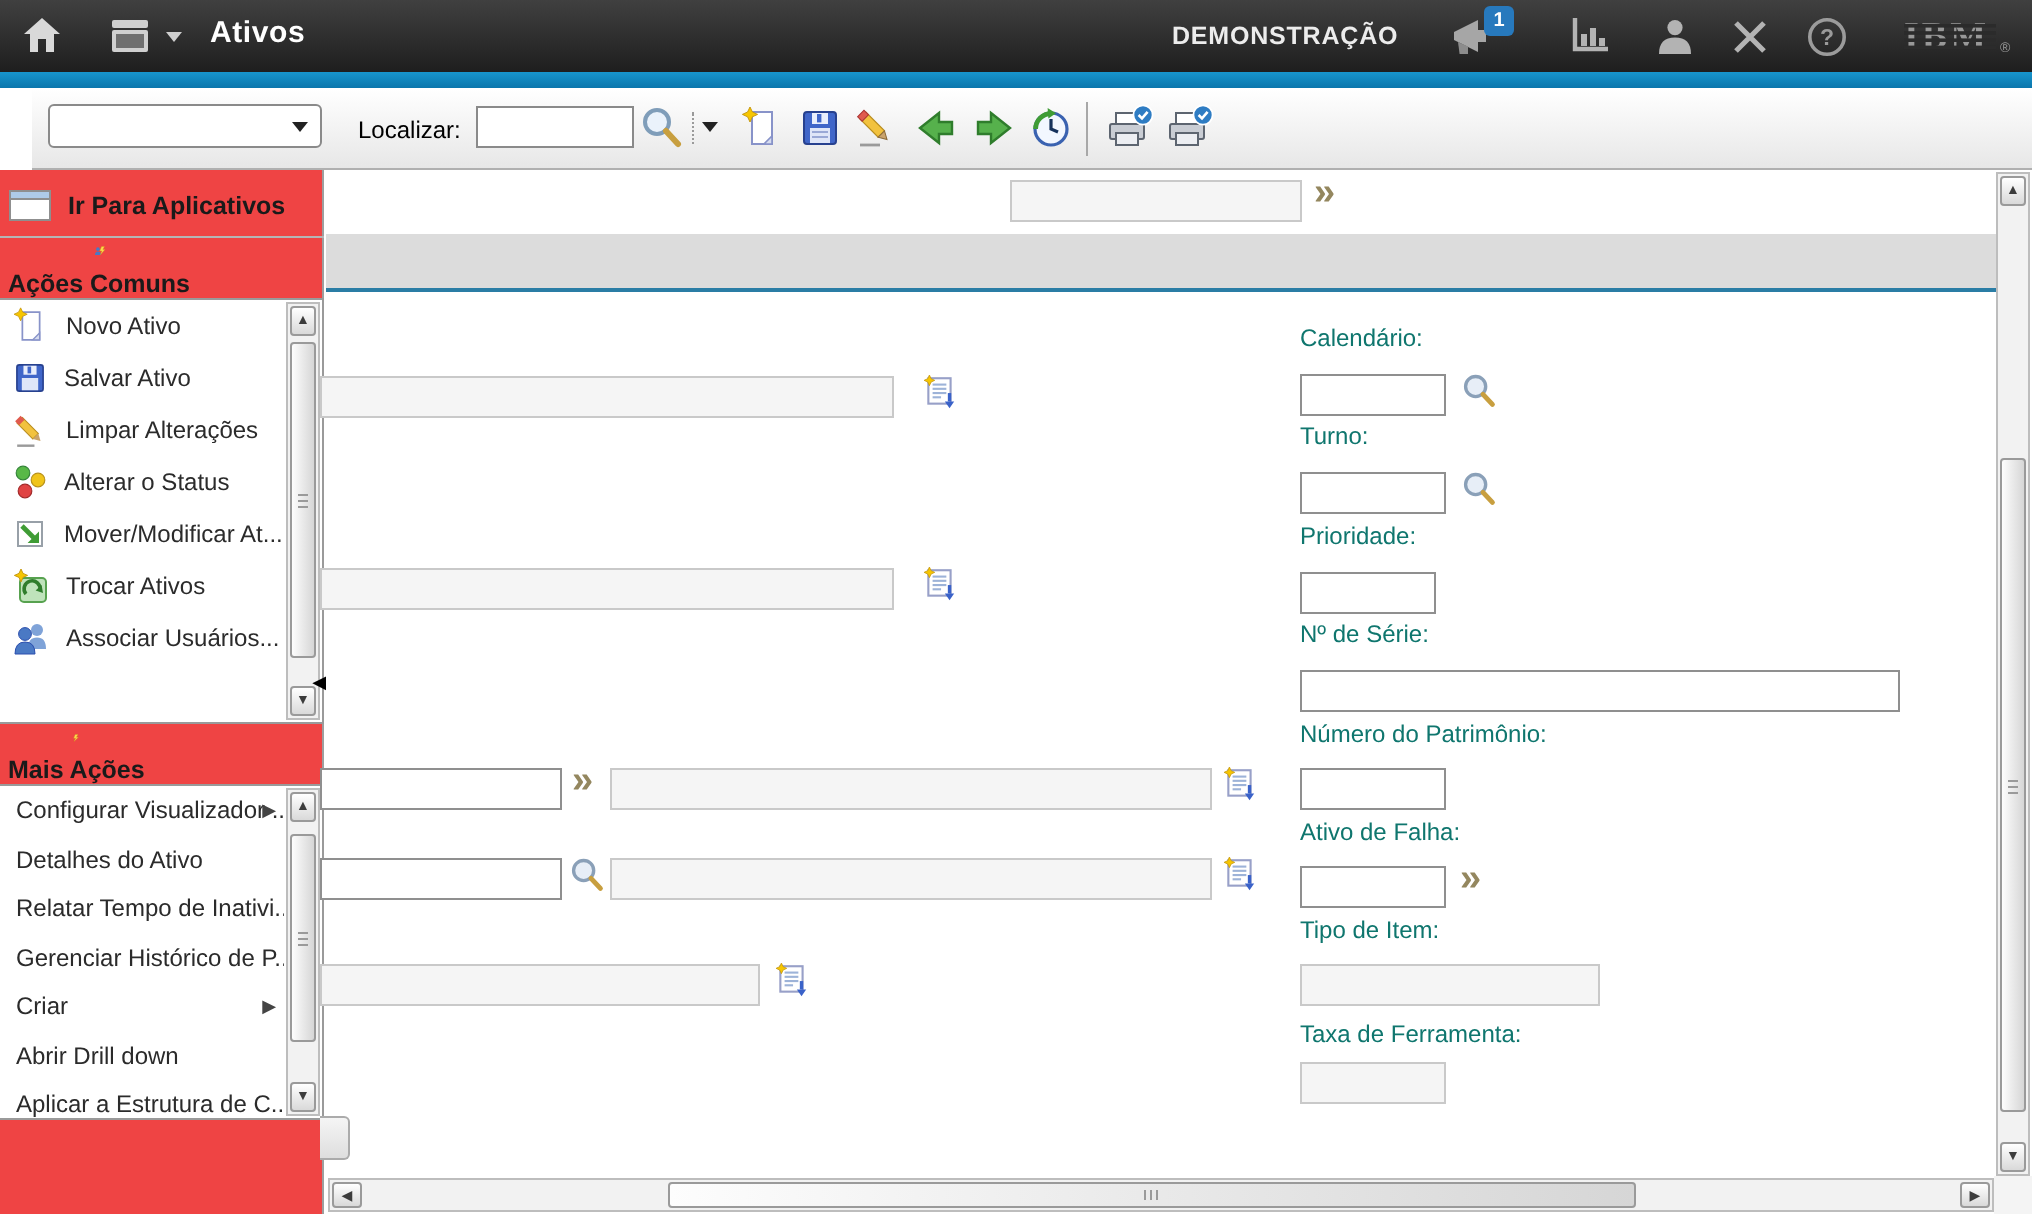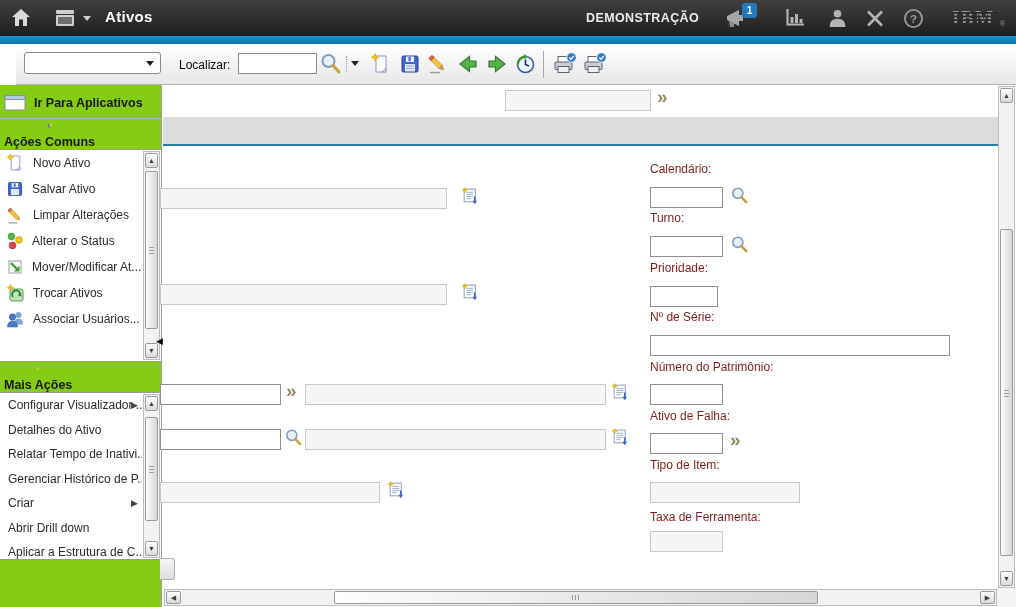--- a/index.html
+++ b/index.html
@@ -29,21 +29,21 @@
            border-top:5px solid #222; }
   .combo .caret { margin-left:auto; margin-right:6px; }
   .find-label { left:163px; top:14px; font-size:12px; color:#000; }
   .find-input { left:222px; top:9px; width:79px; height:21px; border:1px solid #8a8a8a; font-size:12px; padding:0 3px; }
   .tbtn { width:26px; height:26px; top:7px; display:flex; align-items:center; justify-content:center; cursor:pointer; }
   .vsep { top:7px; width:0; height:27px; border-left:1px solid #a8a8a8; }
   .dotsep { top:12px; width:0; height:16px; border-left:1px dotted #9a9a9a; }
 
   
   .sidebar { position:absolute; left:0; top:85px; width:162px; height:522px;
-             background:#84cc16; border-right:1px solid #9e9e9e; }
+             background:#ef4444; border-right:1px solid #9e9e9e; }
   .sidebar .abs { position:absolute; }
   .goto-row { left:4px; top:4px; width:152px; height:27px; display:flex; align-items:center; gap:7px; cursor:pointer; }
   .hdr { display:flex; align-items:center; gap:7px;flex-direction:column; }
   .hdr-label, .goto-label { font-size:12.5px; font-weight:bold; color:#1a1a1a; }
   .side-div { left:0; top:33px; width:162px; height:1px; background:#b5b5b5; }
   .hdr-common { left:4px; top:38px; height:26px; }
   .hdr-more   { left:4px; top:282px; height:25px; }
   .menu-box { left:0; width:162px; background:#fff; border:1px solid #9a9a9a; border-left:none; overflow:hidden; }
   .menu1 { top:64px;  height:213px; }
   .menu2 { top:307px; height:168px; }
@@ -67,21 +67,21 @@
   .sb-h { height:17px; }
   .sb-h .sb-btn { top:1px; left:auto; width:15px; height:13px; }
   .sb-h .sb-thumb { top:1px; left:auto; height:13px; }
   .sb-h .sb-thumb::after { left:50%; top:3px; bottom:3px; height:auto; width:9px; margin:0 0 0 -4px;
                      background:repeating-linear-gradient(90deg,#9a9a9a 0 1px, transparent 1px 3px); }
 
   
   .main { position:absolute; left:163px; top:85px; width:853px; height:522px; background:#fff; }
   .main .abs { position:absolute; }
   .gray-band { left:0; top:32px; width:836px; height:29px; background:#dcdcdc; border-bottom:2px solid #2a7da5; }
-  .lbl { font-size:12px; color:#7f1d1d; white-space:nowrap; }
+  .lbl { font-size:12px; color:#0f766e; white-space:nowrap; }
   .inp { height:21px; border:1px solid #8f8f8f; background:#fff; font-size:12px; padding:0 3px; }
   .ro  { background:#f5f5f5; border:1px solid #c9c9c9; }
   .chev { color:#94875f; font-size:19px; font-weight:bold; line-height:18px; cursor:pointer; }
   .fld-icon { cursor:pointer; line-height:0; }
   .partial-btn { left:-3px; top:473px; width:15px; height:22px; background:linear-gradient(#f5f5f5,#dedede);
                  border:1px solid #ababab; border-left:none; border-radius:0 3px 3px 0; cursor:pointer; }
   .main-vsb { right:1px; top:1px; width:17px; height:502px; }
   .main-hsb { left:1px; bottom:1px; height:17px; width:833px; }
   .corner { right:0; bottom:0; width:19px; height:19px; background:#f4f4f4; }
 </style>

